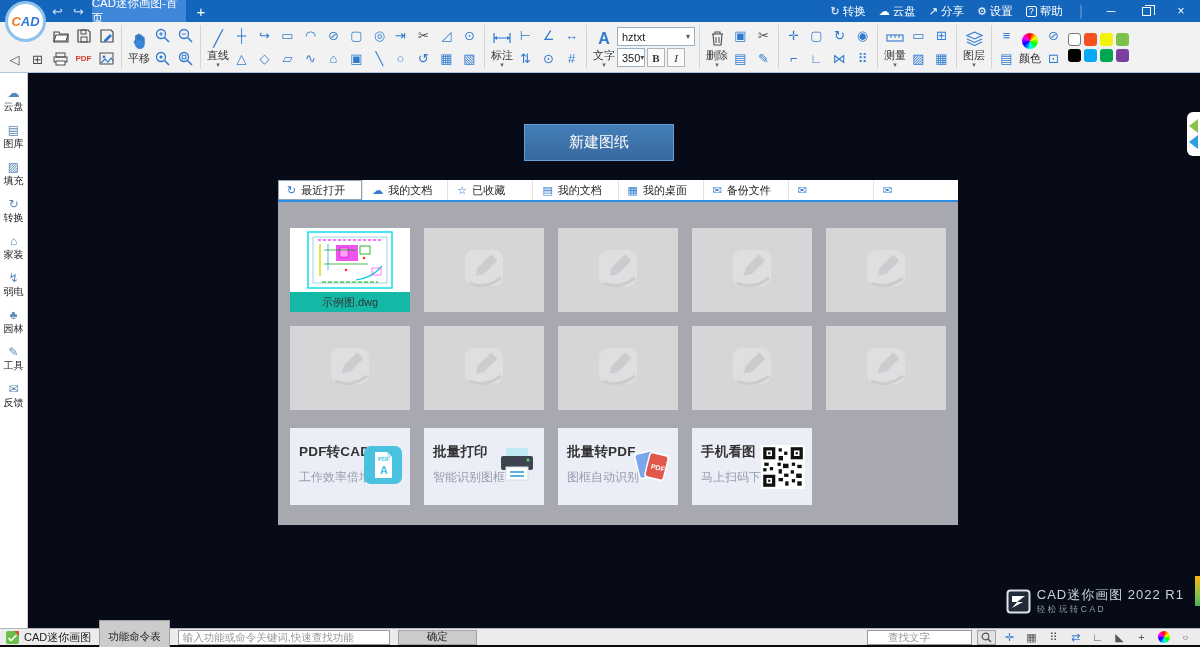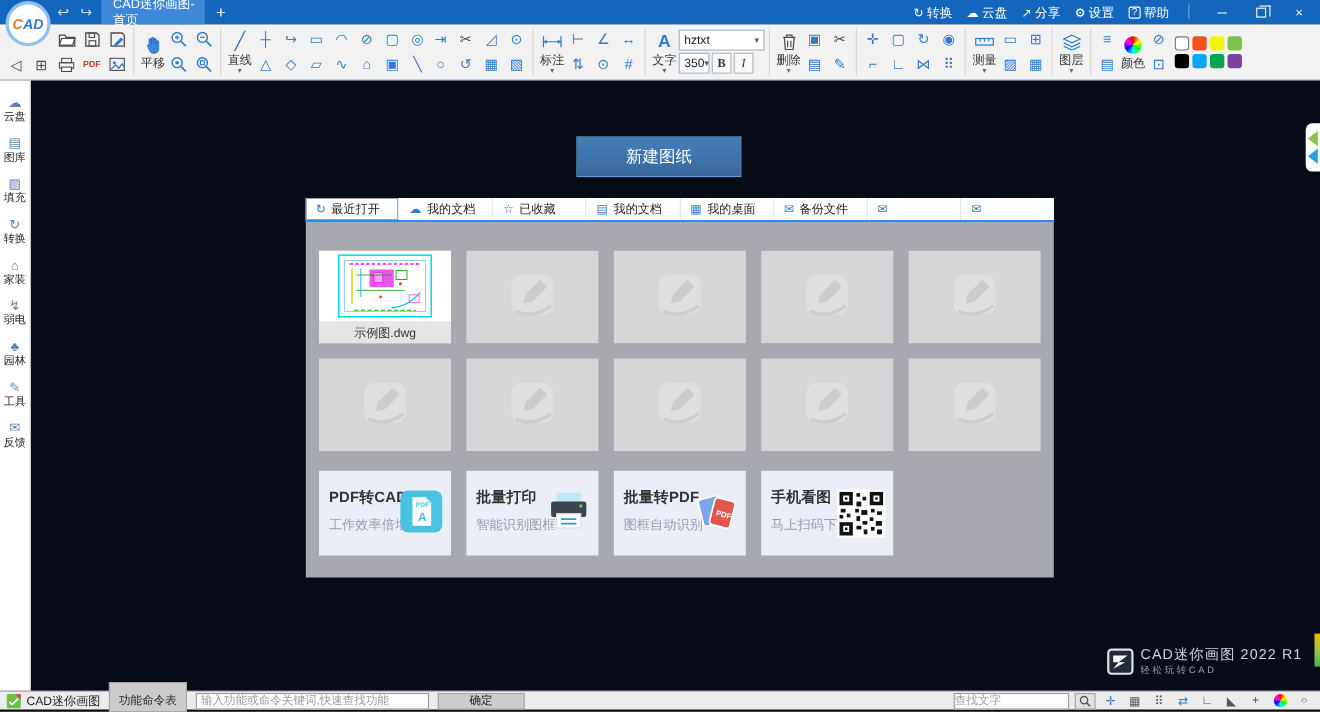--- a/index.html
+++ b/index.html
@@ -6,21 +6,21 @@
   html,body{width:1200px;height:647px;overflow:hidden;}
   body{position:relative;background:#070b18;}
 
   
   .titlebar{position:absolute;top:0;left:0;right:0;height:22px;background:#1466bd;display:flex;align-items:center;color:#fff;z-index:20;}
   .logo-circle{position:absolute;left:5px;top:1px;width:41px;height:41px;border-radius:50%;background:#fff;border:3px solid #8fc1ee;z-index:40;display:flex;align-items:center;justify-content:center;font-weight:bold;font-style:italic;font-size:13px;}
   .logo-circle .c1{color:#f07820;}
   .logo-circle .c2{color:#2e7cd6;}
   .nav-arrows{margin-left:52px;display:flex;gap:10px;font-size:13px;color:#cfe2f5;}
   .nav-arrows span{cursor:default;}
-  .tb-tab{margin-left:8px;width:94px;height:22px;background:#3f87d8;display:flex;align-items:center;justify-content:center;font-size:11.5px;padding-left:11px;}
+  .tb-tab{margin-left:8px;width:94px;height:22px;background:#3f87d8;display:flex;align-items:center;justify-content:center;font-size:11.5px;}
   .tb-plus{margin-left:6px;font-size:15px;color:#fff;width:18px;text-align:center;}
   .tb-actions{margin-left:auto;display:flex;align-items:center;gap:13px;font-size:11.5px;padding-right:8px;}
   .tb-action{display:flex;align-items:center;gap:3px;}
   .tb-action .ic{font-size:11px;}
   .help-box{display:inline-flex;width:11px;height:11px;border:1px solid #fff;border-radius:2px;align-items:center;justify-content:center;font-size:9px;}
   .win-sep{opacity:.45;margin:0 2px;}
   .win-btn{width:22px;text-align:center;font-size:12px;}
   .restore-box{display:inline-block;width:9px;height:9px;border:1px solid #fff;position:relative;top:1px;}
   .restore-box:before{content:"";position:absolute;left:2px;top:-3px;width:9px;height:9px;border:1px solid #fff;border-bottom:none;border-left:none;}
 
@@ -60,21 +60,21 @@
   .tab .ic{font-size:11px;color:#2f7bd0;}
   .tab.active{box-shadow:inset 0 0 0 1px #8fa6b8;}
   .panel-body{padding:0 12px;}
   .cards-row{display:flex;gap:14px;}
   .row1{margin-top:26px;}
   .row2{margin-top:14px;}
   .row3{margin-top:18px;}
   .card{width:120px;height:84px;background:#d6d6d8;display:flex;align-items:center;justify-content:center;}
   .card.file{background:#fff;flex-direction:column;justify-content:flex-start;}
   .thumb{width:118px;height:64px;display:flex;align-items:center;justify-content:center;background:#fff;}
-  .file-label{width:100%;height:20px;background:#e5e5e5;font-size:11px;color:#333;display:flex;align-items:center;justify-content:center;}
+  .file-label{width:100%;height:20px;background:#14b8a6;font-size:11px;color:#333;display:flex;align-items:center;justify-content:center;}
   .promo{width:120px;height:77px;background:#eceef7;position:relative;padding:15px 0 0 9px;display:block;}
   .promo-title{font-size:13.5px;font-weight:bold;color:#333;letter-spacing:.2px;}
   .promo-sub{font-size:12px;color:#969cb0;margin-top:8px;}
   .promo-icon{position:absolute;right:7px;top:17px;width:40px;height:40px;}
   .promo:nth-child(5) .promo-icon{top:14px;right:5px;}
 
   .brand{position:absolute;right:16px;bottom:12px;display:flex;gap:6px;align-items:center;}
   .brand-text .l1{font-size:13px;font-weight:normal;color:#ccd3df;letter-spacing:1px;}
   .brand-text .l2{font-size:8.5px;color:#98a0ad;letter-spacing:2.5px;}
 
@@ -83,21 +83,21 @@
   .tri-blue{width:0;height:0;border-top:7px solid transparent;border-bottom:7px solid transparent;border-right:9px solid #29a0e0;}
   .edge-strip{position:absolute;right:0;bottom:22px;width:5px;height:30px;background:linear-gradient(#ffb300,#8bc34a 60%,#4caf50);}
 
   
   .statusbar{position:absolute;left:0;bottom:0;right:0;height:19px;background:#ececec;border-top:1px solid #b5b5b5;border-bottom:2px solid #0a0a0a;display:flex;align-items:center;padding:0 6px;gap:8px;font-size:11px;color:#222;z-index:30;}
   .sb-name{display:flex;align-items:center;gap:5px;}
   .sb-btn{background:#cccccc;border:1px solid #a3a3a3;font-size:10.5px;padding:16px 8px;height:15px;display:flex;align-items:center;color:#222;}
   .sb-input{width:212px;height:15px;border:1px solid #999;font-size:10.5px;padding:0 4px;background:#fff;color:#333;}
   .sb-input::placeholder{color:#9a9a9a;}
   .status-right{margin-left:auto;display:flex;align-items:center;gap:5px;}
-  .find-input{width:105px;height:15px;border:1px solid #999;font-size:10.5px;padding:0 0;background:#fff;}
+  .find-input{width:105px;height:15px;border:1px solid #999;font-size:10.5px;padding:0 20px;background:#fff;}
   .find-input::placeholder{color:#9a9a9a;}
   .search-btn{width:19px;height:15px;border:1px solid #a3a3a3;background:#e2e2e2;display:flex;align-items:center;justify-content:center;}
   .sbi{width:17px;height:16px;display:flex;align-items:center;justify-content:center;font-size:11px;color:#555;}
   .sbi.blue{color:#2f7bd0;}
   svg{display:block;}
 </style>
 </head>
 <body>
 
 <div class="titlebar">

